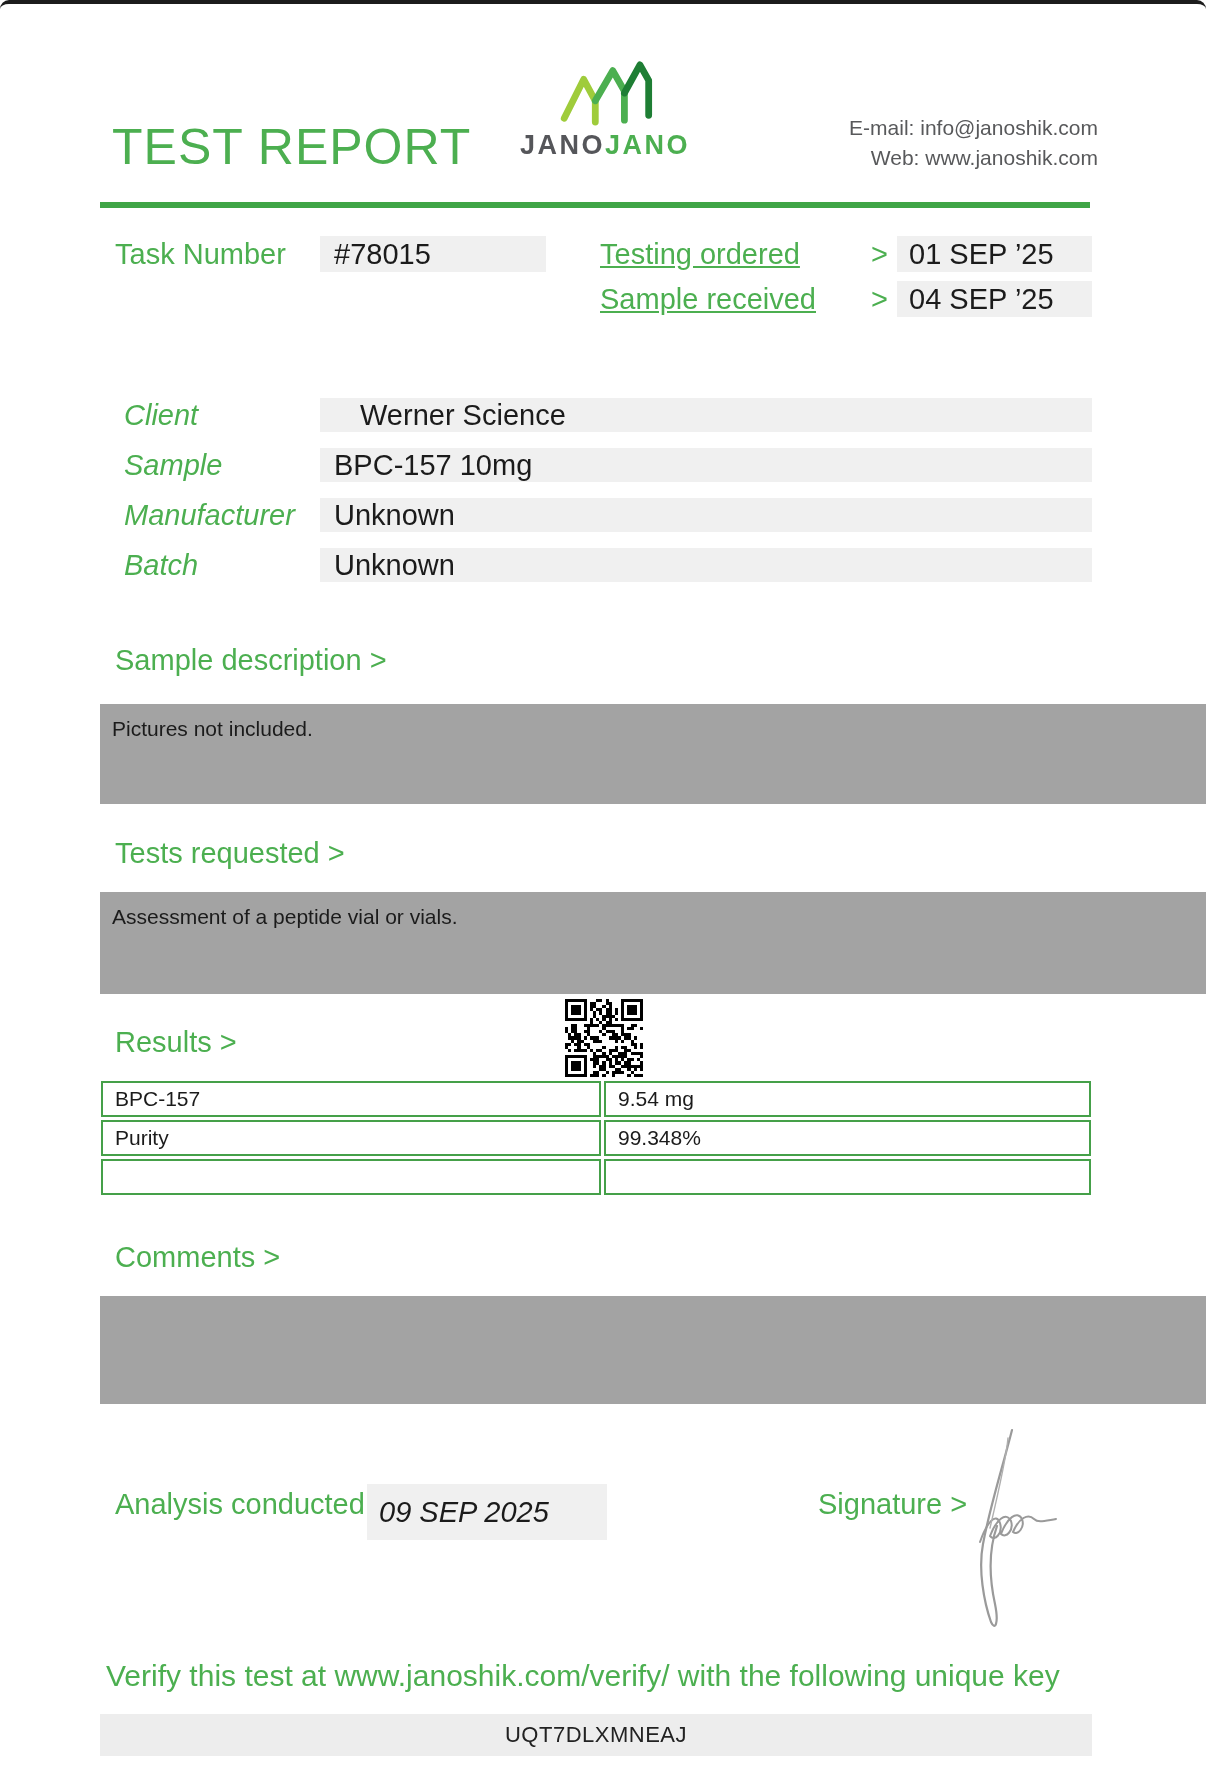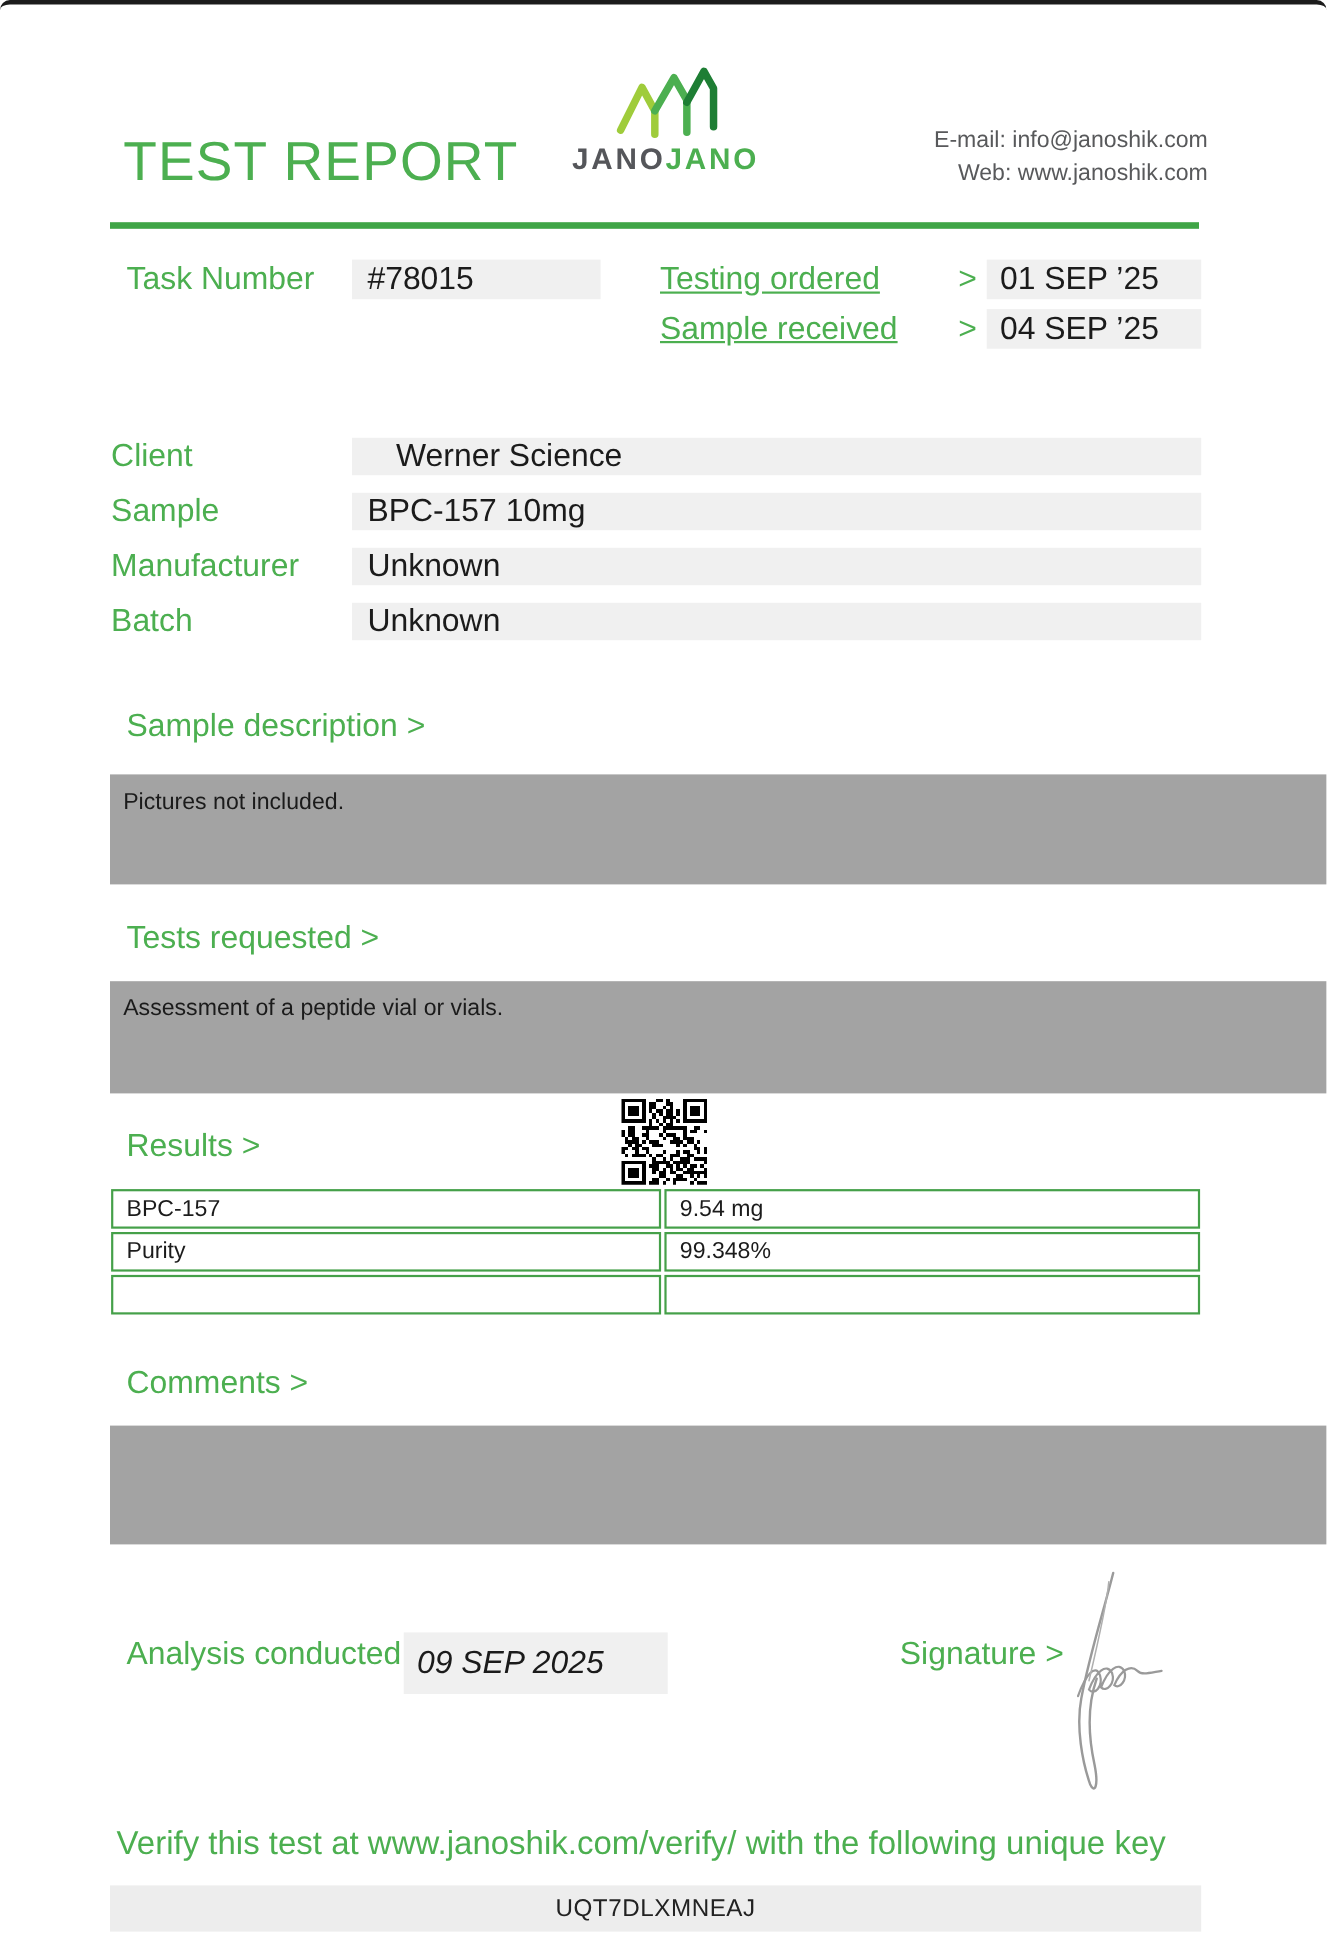--- a/index.html
+++ b/index.html
@@ -23,21 +23,21 @@
   .glabel{color:#4CAF50;font-size:29px;white-space:nowrap;}
   .gbox{background:#F0F0F0;display:flex;align-items:center;color:#1B1B1B;}
   
   .meta-left{left:115px;height:36px;display:flex;align-items:center;}
   .meta-task-box{left:320px;width:226px;height:36px;padding-left:14px;font-size:29px;}
   .meta-right{left:600px;width:492px;height:36px;display:flex;align-items:center;}
   .meta-right .lbl{flex:1;text-align:left;text-decoration:underline;}
   .meta-right .arrow{margin:0 9px 0 14px;color:#4CAF50;font-size:29px;}
   .meta-right .date-box{width:195px;height:36px;padding-left:12px;font-size:29px;}
   
-  .det-label{left:101px;height:34px;display:flex;align-items:center;}
+  .det-label{left:124px;height:34px;display:flex;align-items:center;font-style:italic;}
   .det-box{left:320px;width:772px;height:34px;padding-left:14px;font-size:29px;}
   
   .sec-box{background:#a3a3a3;left:100px;width:1192px;color:#1B1B1B;font-size:21px;padding:13px 12px;}
   
   #results-table{left:98px;top:1074px;border-collapse:separate;border-spacing:3px;table-layout:fixed;width:996px;}
   #results-table td{border:2px solid #45A049;height:36px;padding:0 12px;font-size:21px;color:#1B1B1B;background:#fff;}
   #results-table td.c1{width:500px;}
   
   #analysis-label{left:115px;top:1480px;height:40px;display:flex;align-items:center;}
   #analysis-box{left:367px;top:1480px;width:240px;height:56px;padding-left:12px;font-size:29px;font-style:italic;}

